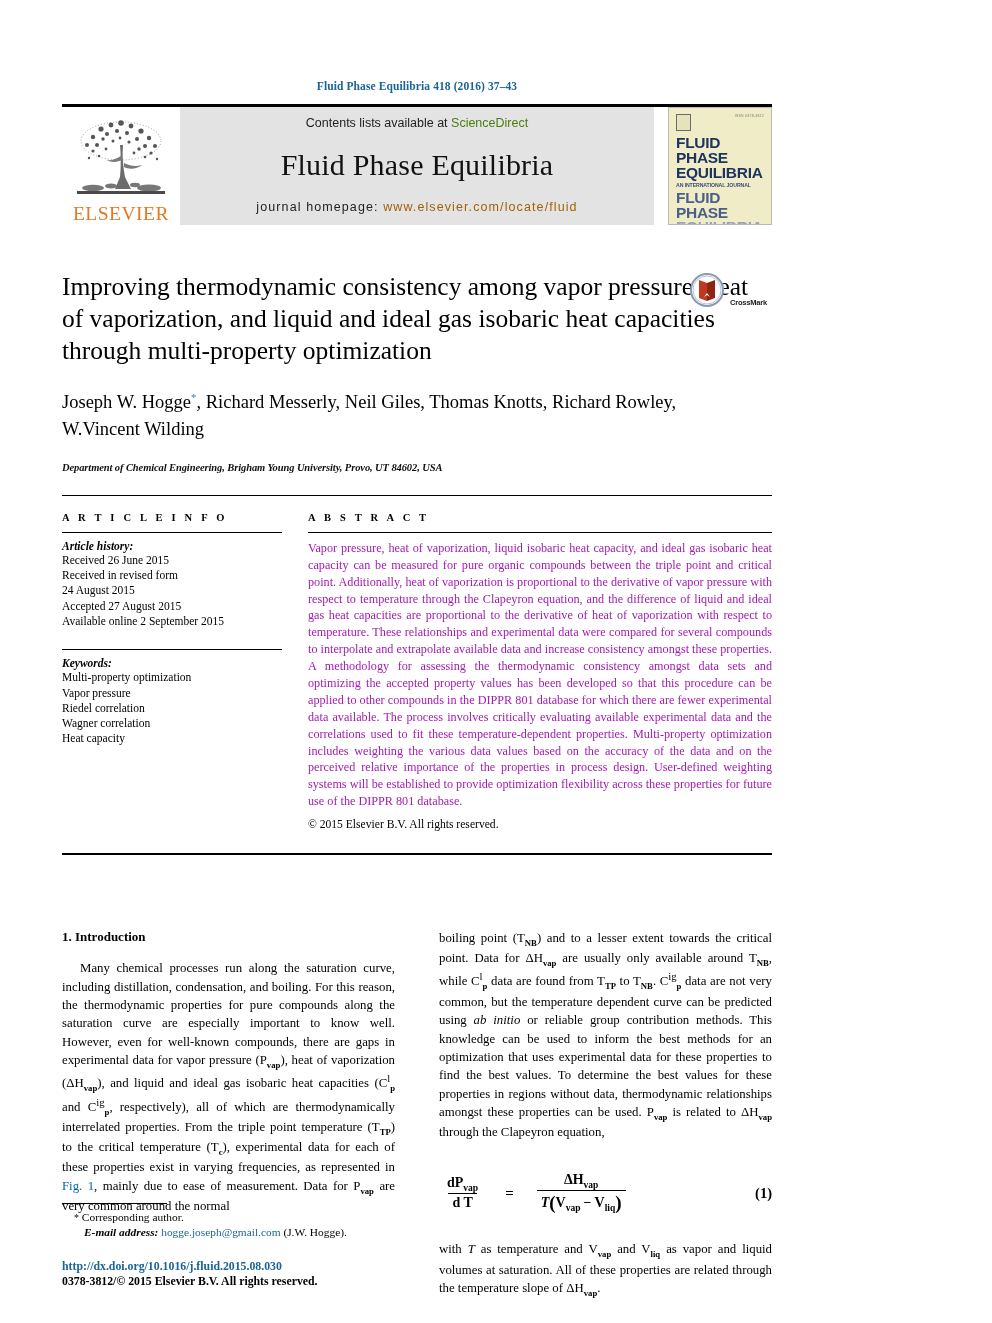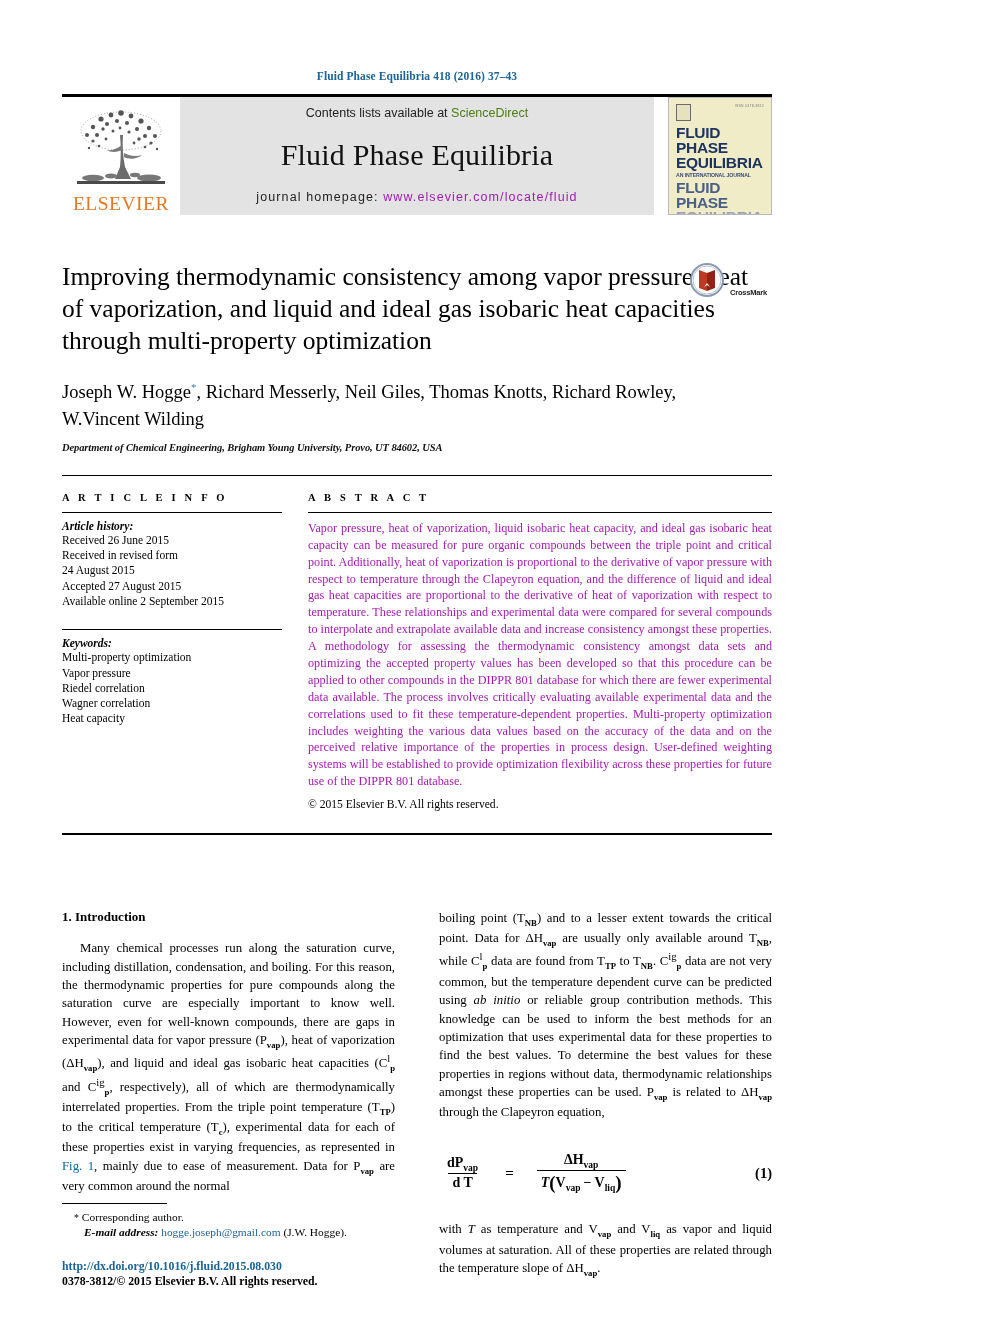--- a/index.html
+++ b/index.html
@@ -13,21 +13,21 @@
     font-family: "Liberation Serif", serif;
     color: #000;
     position: relative;
     overflow: hidden;
   }
   .page {
     position: relative;
     width: 834px;
     height: 1323px;
     box-sizing: border-box;
-    padding: 0 62px;
+    padding: 10px 62px;
   }
 
   
   .running-head {
     text-align: center;
     font-family: "Liberation Serif", serif;
     font-weight: bold;
     font-size: 11.5px;
     color: #1a6496;
     padding-top: 70px;
@@ -88,21 +88,21 @@
     color: #111;
     letter-spacing: .2px;
   }
   .homepage-line {
     font-family: "Liberation Sans", sans-serif;
     font-size: 12.5px;
     color: #222;
     letter-spacing: 1.1px;
   }
   .homepage-line .url {
-    color: #a21caf;
+    color: #a16207;
   }
   .cover-thumb {
     width: 104px;
     flex: 0 0 104px;
     margin-left: 14px;
     border: 1px solid #b9b9b9;
     background: #f0ecc8;
     box-sizing: border-box;
     position: relative;
     overflow: hidden;
@@ -187,21 +187,21 @@
     font-size: 18.5px;
     line-height: 1.42;
     max-width: 800px;
   }
   .authors sup {
     color: #2d7fb8;
     font-size: 11px;
     vertical-align: super;
   }
   .affiliation {
-    margin-top: 10px;
+    margin-top: 20px;
     font-family: "Liberation Serif", serif;
     font-style: italic;
     font-weight: bold;
     font-size: 10.5px;
     color: #111;
     letter-spacing: -.1px;
   }
 
   
   .info-rule-top {

